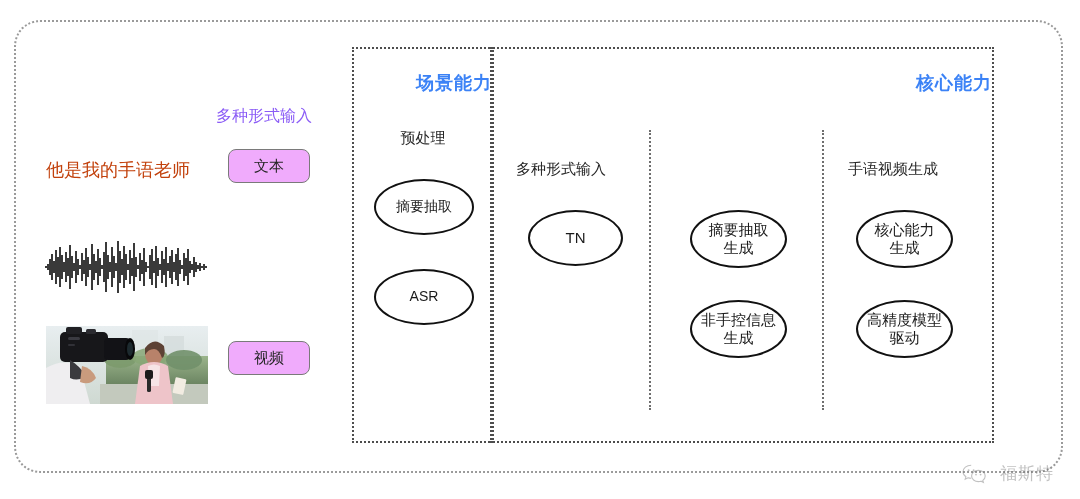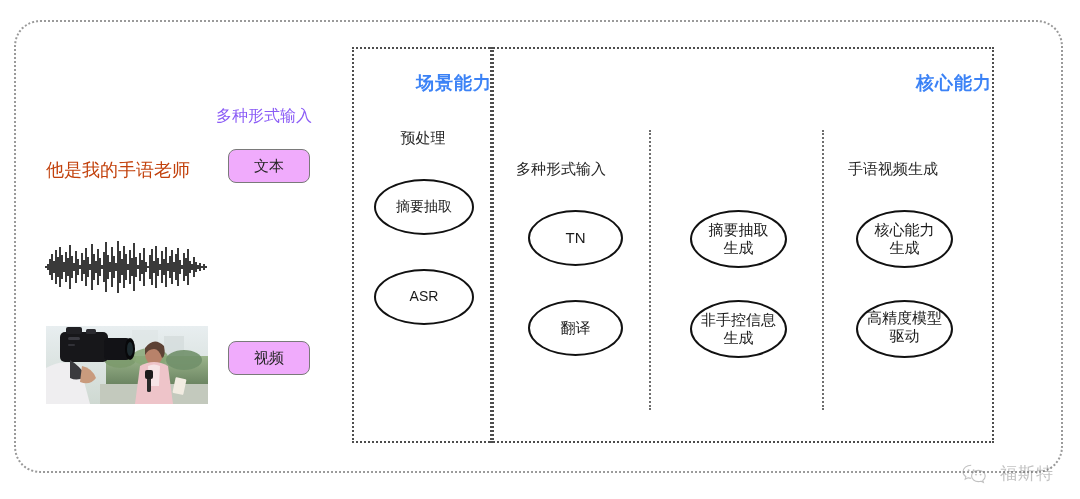--- a/index.html
+++ b/index.html
@@ -333,31 +333,30 @@
   </div>
 
   <div class="group-box" id="core-box">
     <div class="group-title">核心能力</div>
 
     <div class="col-divider" id="divider-1"></div>
     <div class="col-divider" id="divider-2"></div>
 
     <div class="col-heading" style="left:24px; top:111px;">多种形式输入</div>
     <div class="ellipse" style="left:36px; top:161px; width:95px; height:56px;">TN</div>
-    <div class="ellipse" style="left:36px; top:251px; width:95px; height:56px;">翻译</div>
 
     <div class="ellipse" style="left:198px; top:161px; width:97px; height:58px; white-space:pre-line;">摘要抽取
 生成</div>
     <div class="ellipse" style="left:198px; top:251px; width:97px; height:58px; white-space:pre-line;">非手控信息
 生成</div>
 
     <div class="col-heading" style="left:356px; top:111px;">手语视频生成</div>
     <div class="ellipse" style="left:364px; top:161px; width:97px; height:58px; white-space:pre-line;">核心能力
 生成</div>
-    <div class="ellipse" style="left:364px; top:251px; width:97px; height:58px; white-space:pre-line;font-family:Liberation Mono, monospace;">高精度模型
+    <div class="ellipse" style="left:364px; top:251px; width:97px; height:58px; white-space:pre-line;">高精度模型
 驱动</div>
   </div>
 
   <div class="watermark">
     <svg width="26" height="22" viewBox="0 0 26 22">
       <g fill="none" stroke="#6d6d6d" stroke-width="1.1">
         <path d="M9.2 2.2 C4.6 2.2 1 5.2 1 8.8 c0 2 1.1 3.8 2.9 5 L3.2 16.2 l2.8 -1.4 c1 .3 2.1 .5 3.2 .5"></path>
         <path d="M16.4 7.4 C12.6 7.4 9.6 9.9 9.6 13 c0 3.1 3 5.6 6.8 5.6 c.9 0 1.8 -.1 2.6 -.4 l2.4 1.2 l-.6 -2 C22.3 16.4 23.2 14.8 23.2 13 c0 -3.1 -3 -5.6 -6.8 -5.6 Z"></path>
       </g>
       <g fill="#6d6d6d">

